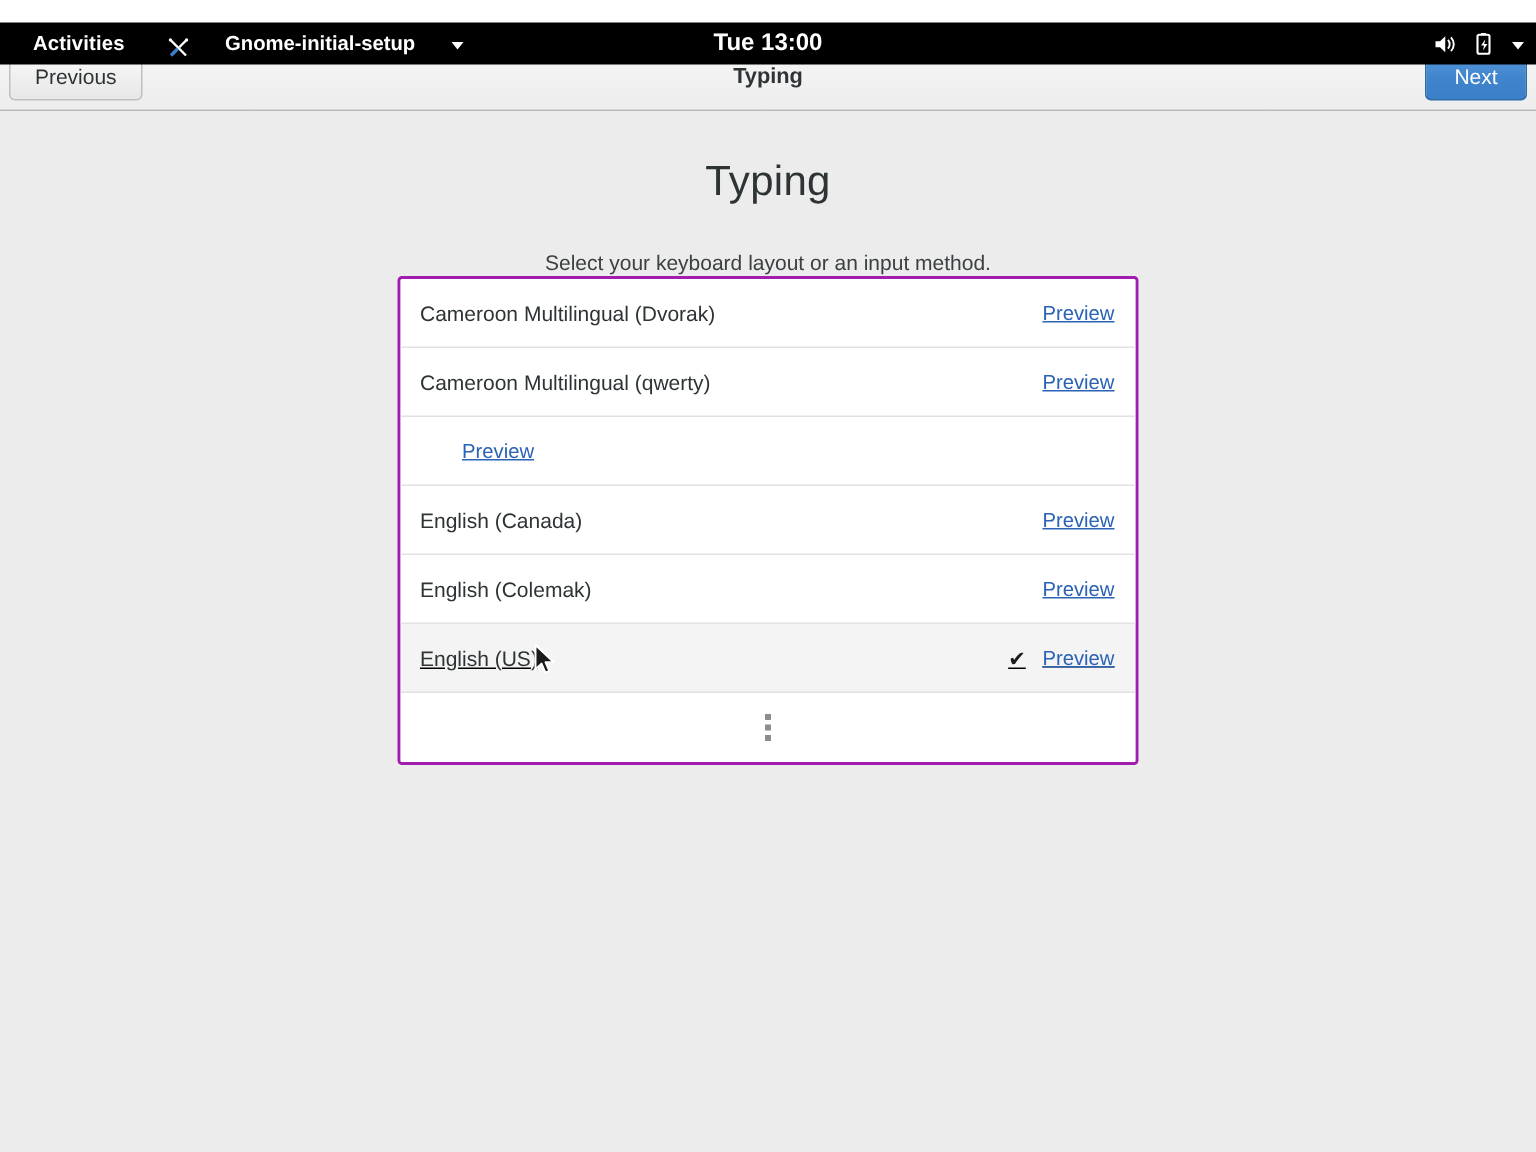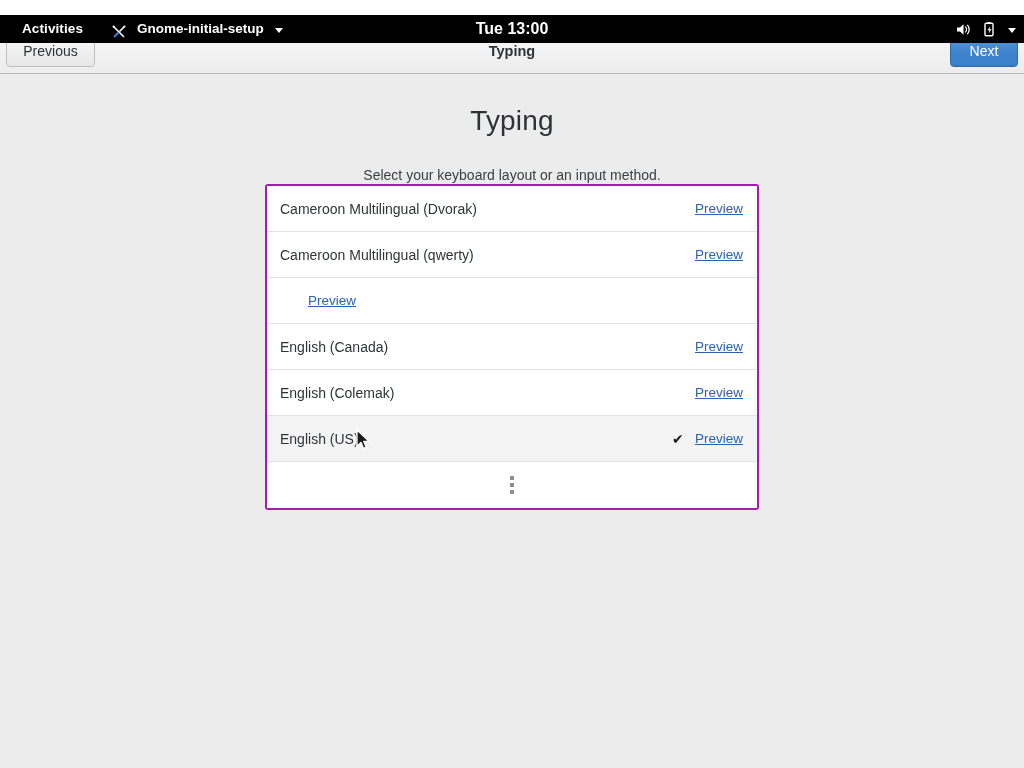--- a/index.html
+++ b/index.html
@@ -39,21 +39,21 @@
   }
   .tb-activities {
     padding: 0 10px;
     line-height: 28px;
     color: #ffffff;
     letter-spacing: 0.1px;
   }
   .tb-appmenu {
     display: flex;
     align-items: center;
-    gap: 10px;
+    gap: 23px;
     padding: 0 8px;
     line-height: 28px;
     margin-left: 10px;
   }
   .tb-appicon {
     width: 16px;
     height: 16px;
     display: inline-block;
     position: relative;
     top: 1px;
@@ -191,20 +191,21 @@
     box-sizing: border-box;
     display: flex;
     align-items: center;
     padding: 0 14px 0 13px;
     border-bottom: 1px solid #e2e2e2;
     background: #ffffff;
     cursor: default;
   }
   .row.selected {
     background: #f4f4f4;
+    text-decoration: underline;
   }
   .row-label {
     font-size: 14px;
     color: #2e3436;
     flex: 1;
     white-space: nowrap;
   }
   .row-check {
     font-size: 14px;
     color: #1b1b1b;

